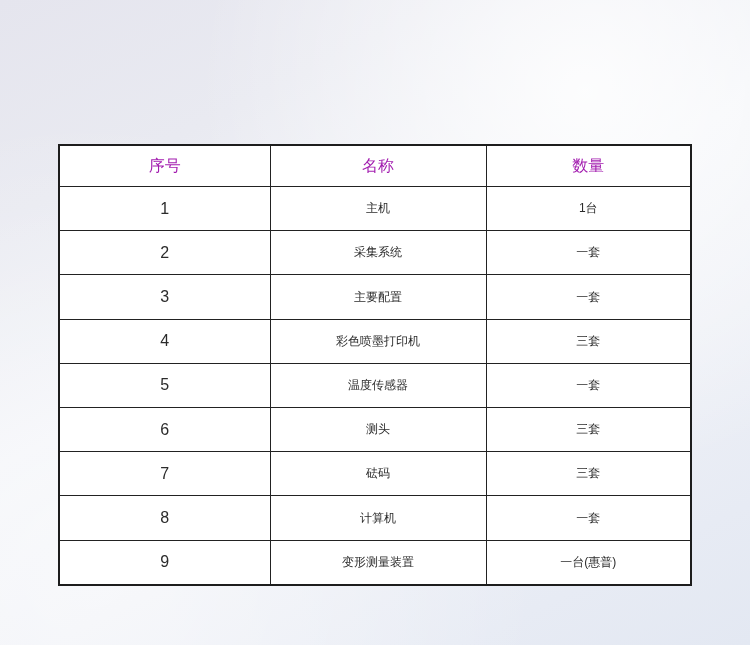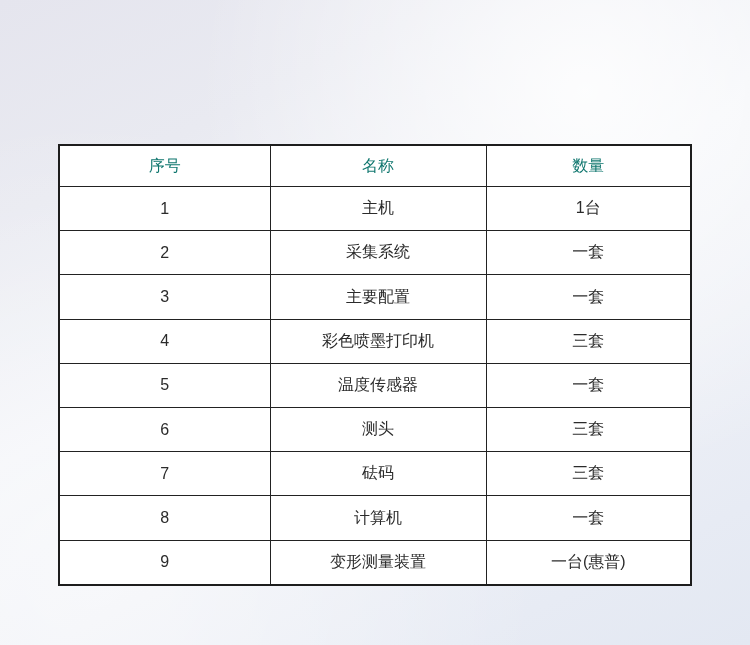--- a/index.html
+++ b/index.html
@@ -90,30 +90,30 @@
   table.config-table col.c-qty   { width: 205px; }
 
   table.config-table th,
   table.config-table td {
     border: 1px solid #222222;
     height: 40px;
     padding: 0 4px;
     text-align: center;
     vertical-align: middle;
     font-weight: 400;
-    font-size: 16px;
+    font-size: 12px;
     color: #2b2b2b;
     font-family: "Liberation Sans", "DejaVu Sans", sans-serif;
     white-space: nowrap;
     overflow: hidden;
   }
 
   table.config-table thead th {
     font-size: 16px;
-    color: #0f766e;
+    color: #a21caf;
   }
 
   table.config-table tbody td.cell-index {
     font-size: 16px;
   }
 </style>
 </head>
 <body>
 
 <div id="page">

